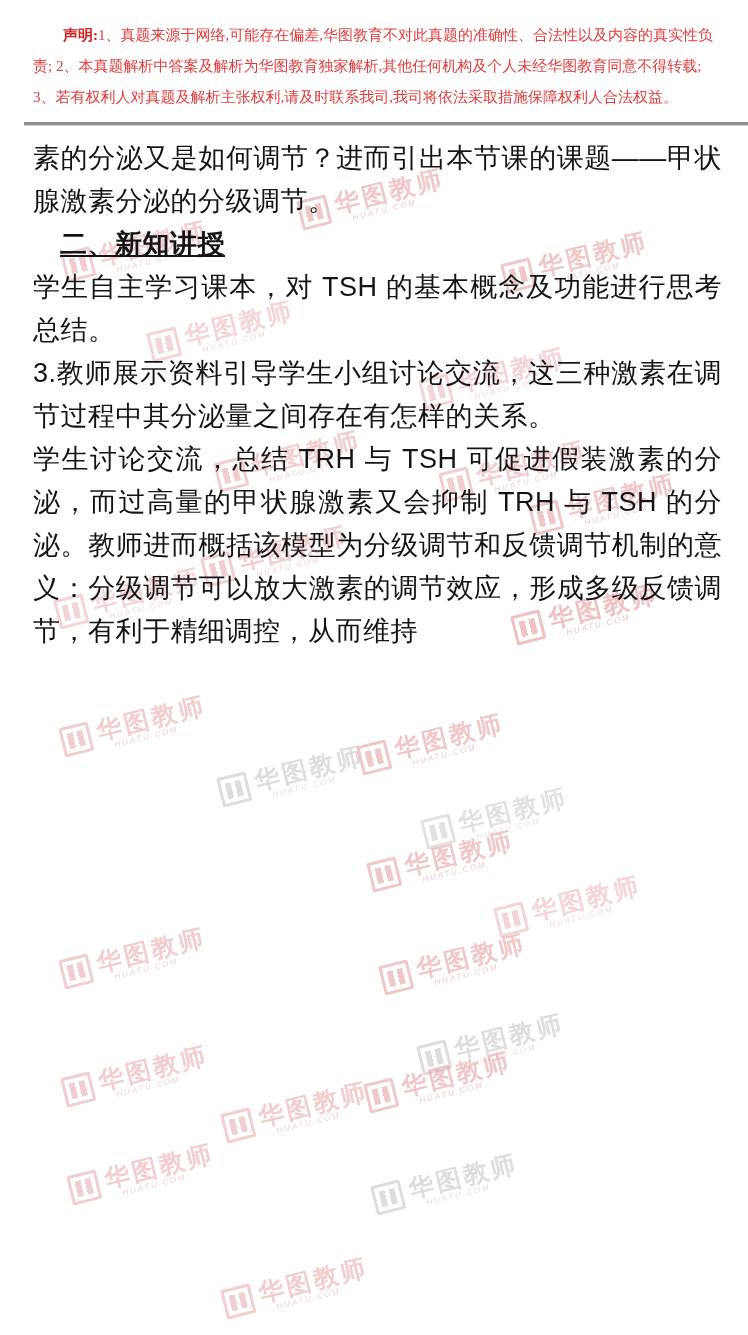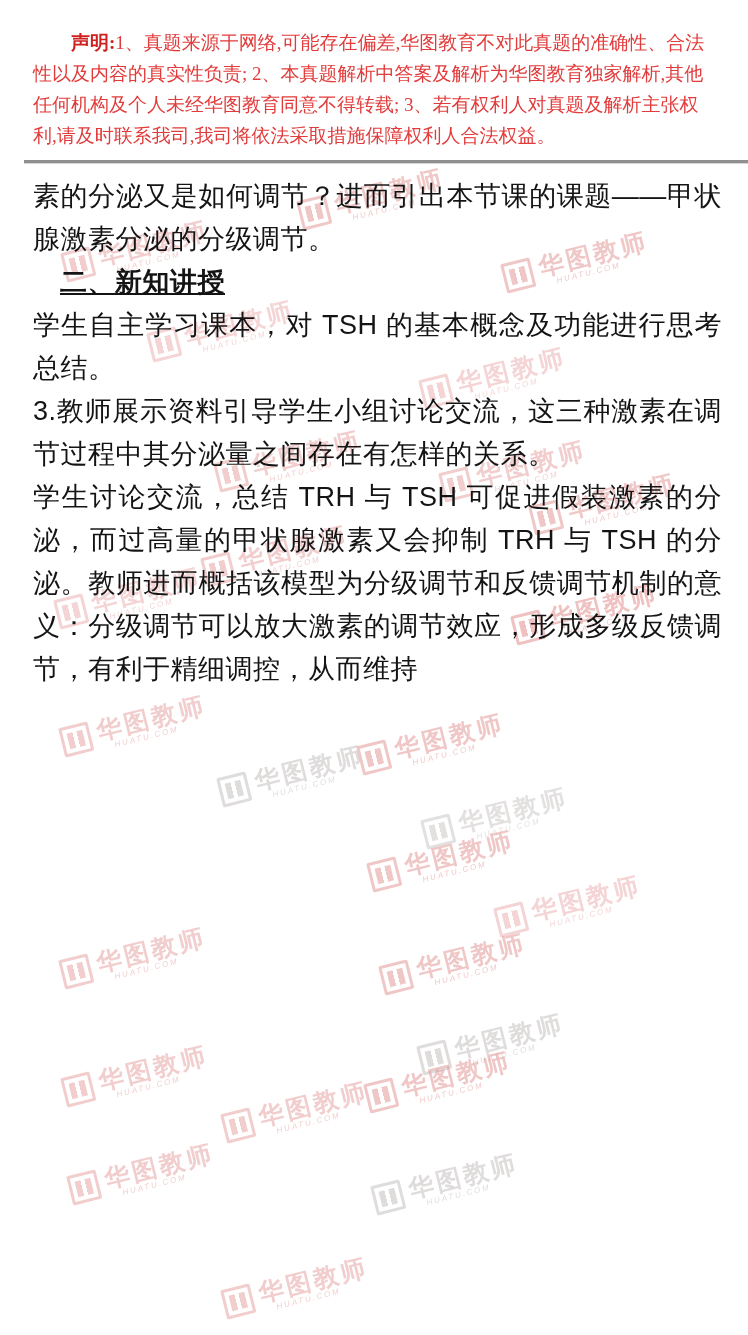--- a/index.html
+++ b/index.html
@@ -33,23 +33,23 @@
   .wm-body{display:flex;flex-direction:column;line-height:1;}
   .wm-text{
     font-size:25px;font-weight:700;letter-spacing:3px;white-space:nowrap;
   }
   .wm-sub{
     font-size:8px;font-style:italic;letter-spacing:2px;margin:1px 0 0 14px;white-space:nowrap;
   }
   
   .content{position:relative;z-index:1;}
   .disclaimer{
-    margin:27px 30px 0 33px;
+    margin:20px 30px 0 33px;
     font-family:"Liberation Serif", serif;
-    font-size:19px;line-height:31px;
+    font-size:15px;line-height:31px;
     color:#e23b3b;
     text-indent:2em;
   }
   .disclaimer b{color:#cf2020;font-weight:700;}
   
   .separator{
     margin:9px 0 0 24px;
     height:0;
     border-top:3px solid #8f8f8f;
     border-bottom:1px solid #d6d6d6;

